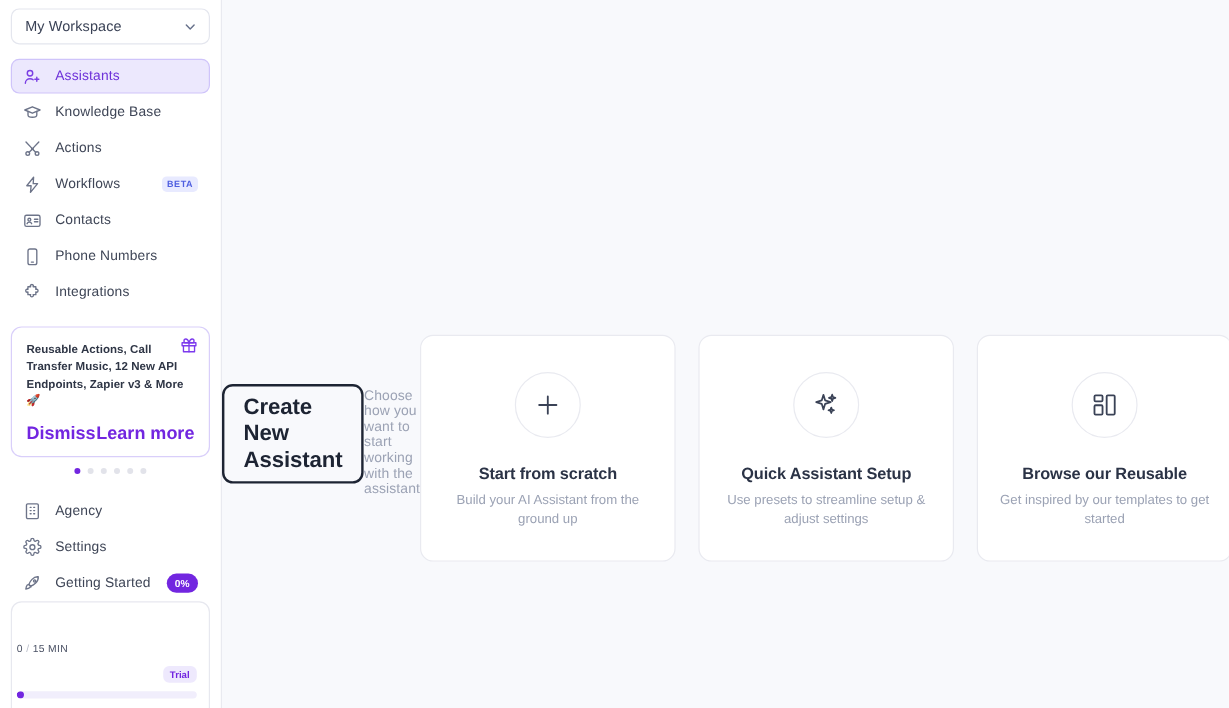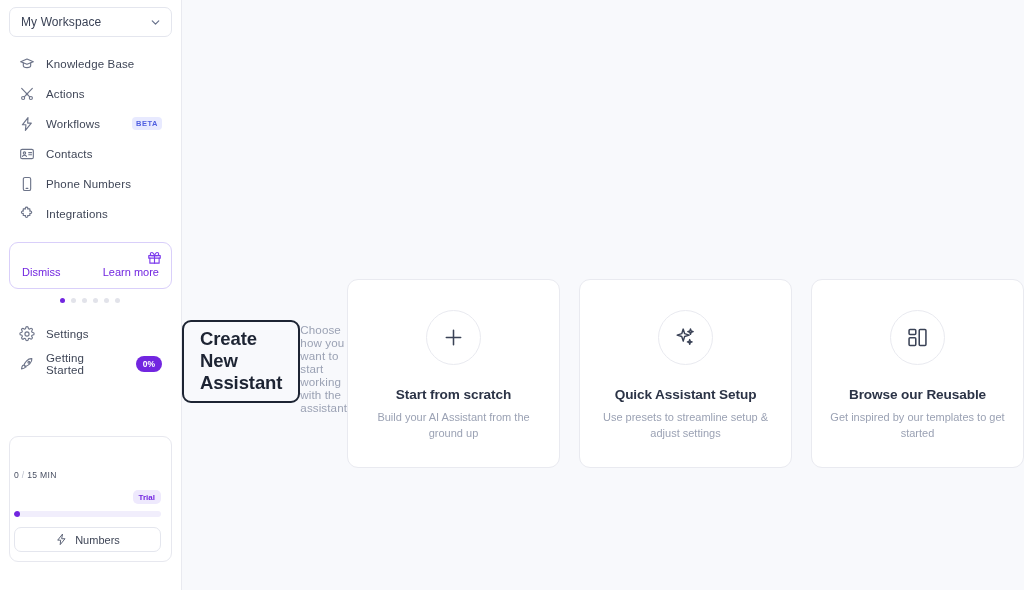--- a/index.html
+++ b/index.html
@@ -77,21 +77,21 @@
   .promo .gift { position: absolute; right: 9px; top: 7px; color: #7c3aed; width: 15px; height: 15px;}
   .promo-text {
     font-size: 9.6px; font-weight: 700; color: #2f3646;
     line-height: 14.3px; width: 140px; letter-spacing: .05px;
   }
   .promo-actions {
     display: flex; justify-content: space-between; align-items: center;
     margin-top: 11px;
   }
   .promo-actions a {
-    font-size: 11px; font-weight: 400; color: #7226e0; text-decoration: none; cursor: pointer;
+    font-size: 15px; font-weight: 700; color: #7226e0; text-decoration: none; cursor: pointer;
   }
   .dots { display: flex; justify-content: center; gap: 6px; margin-top: 9px; }
   .dot { width: 5px; height: 5px; border-radius: 50%; background: #e2e3ea; cursor: pointer; }
   .dot.on { background: #7226e0; }
 
   .nav2 { padding: 16px 9px 0 9px; }
 
   .spacer { flex: 1; }
 
   .usage-wrap { padding: 0 9px 0 9px; }
@@ -179,20 +179,30 @@
       <div class="workspace">
         <span class="ws-label">My Workspace</span>
         <svg class="chev" viewBox="0 0 24 24" fill="none" stroke="currentColor" stroke-width="2.2" stroke-linecap="round" stroke-linejoin="round">
             <polyline points="6 9 12 15 18 9"></polyline>
           </svg>
       </div>
     </div>
 
     <nav class="nav">
 
+      <div class="nav-item active">
+        <span class="ico">
+          <svg viewBox="0 0 24 24" width="16" height="16" fill="none" stroke="currentColor" stroke-width="1.8" stroke-linecap="round" stroke-linejoin="round">
+              <circle cx="9" cy="7.5" r="3.4"></circle>
+              <path d="M3.2 20c0-3.4 2.7-5.6 5.8-5.6 1.5 0 2.9.5 3.9 1.3"></path>
+              <path d="M17.5 12.5v5M15 15h5"></path>
+            </svg>
+        </span>
+        <span class="lbl">Assistants</span>
+      </div>
 
       <div class="nav-item">
         <span class="ico">
           <svg viewBox="0 0 24 24" width="16" height="16" fill="none" stroke="currentColor" stroke-width="1.7" stroke-linecap="round" stroke-linejoin="round">
               <path d="M2.5 8.5 12 4.5l9.5 4-9.5 4z"></path>
               <path d="M6.5 10.4v4.3c0 1.6 2.5 2.8 5.5 2.8s5.5-1.2 5.5-2.8v-4.3"></path>
             </svg>
         </span>
         <span class="lbl">Knowledge Base</span>
       </div>
@@ -255,36 +265,46 @@
 
     <div class="promo-wrap">
       <div class="promo">
         <svg class="gift" viewBox="0 0 24 24" fill="none" stroke="currentColor" stroke-width="1.8" stroke-linecap="round" stroke-linejoin="round">
             <rect x="2.8" y="9" width="18.4" height="4"></rect>
             <path d="M4.6 13v8h14.8v-8"></path>
             <path d="M12 9v12"></path>
             <path d="M12 9S10.4 4 7.8 4a2.3 2.3 0 0 0 0 5z"></path>
             <path d="M12 9s1.6-5 4.2-5a2.3 2.3 0 0 1 0 5z"></path>
           </svg>
+        <div class="promo-text">Reusable Actions, Call Transfer Music, 12 New API Endpoints, Zapier v3 &amp; More 🚀</div>
         <div class="promo-actions">
           <a>Dismiss</a>
           <a>Learn more</a>
         </div>
       </div>
       <div class="dots">
         <span class="dot on"></span>
         <span class="dot"></span>
         <span class="dot"></span>
         <span class="dot"></span>
         <span class="dot"></span>
         <span class="dot"></span>
       </div>
     </div>
 
     <nav class="nav nav2">
+      <div class="nav-item">
+        <span class="ico">
+          <svg viewBox="0 0 24 24" width="16" height="16" fill="none" stroke="currentColor" stroke-width="1.7" stroke-linecap="round" stroke-linejoin="round">
+              <rect x="4.6" y="2.8" width="14.8" height="18.4" rx="1.6"></rect>
+              <path d="M9.2 7.2h1.2M13.6 7.2h1.2M9.2 11.2h1.2M13.6 11.2h1.2M9.2 15.2h1.2M13.6 15.2h1.2"></path>
+            </svg>
+        </span>
+        <span class="lbl">Agency</span>
+      </div>
 
       <div class="nav-item">
         <span class="ico">
           <svg viewBox="0 0 24 24" width="16" height="16" fill="none" stroke="currentColor" stroke-width="1.7" stroke-linecap="round" stroke-linejoin="round">
               <circle cx="12" cy="12" r="3.1"></circle>
               <path d="M19.1 14.4a1.6 1.6 0 0 0 .3 1.8l.1.1a1.9 1.9 0 1 1-2.7 2.7l-.1-.1a1.6 1.6 0 0 0-1.8-.3 1.6 1.6 0 0 0-1 1.5v.2a1.9 1.9 0 1 1-3.8 0v-.1a1.6 1.6 0 0 0-1-1.5 1.6 1.6 0 0 0-1.8.3l-.1.1a1.9 1.9 0 1 1-2.7-2.7l.1-.1a1.6 1.6 0 0 0 .3-1.8 1.6 1.6 0 0 0-1.5-1h-.2a1.9 1.9 0 1 1 0-3.8h.1a1.6 1.6 0 0 0 1.5-1 1.6 1.6 0 0 0-.3-1.8l-.1-.1a1.9 1.9 0 1 1 2.7-2.7l.1.1a1.6 1.6 0 0 0 1.8.3h.1a1.6 1.6 0 0 0 1-1.5v-.2a1.9 1.9 0 1 1 3.8 0v.1a1.6 1.6 0 0 0 1 1.5 1.6 1.6 0 0 0 1.8-.3l.1-.1a1.9 1.9 0 1 1 2.7 2.7l-.1.1a1.6 1.6 0 0 0-.3 1.8v.1a1.6 1.6 0 0 0 1.5 1h.2a1.9 1.9 0 1 1 0 3.8h-.1a1.6 1.6 0 0 0-1.5 1z"></path>
             </svg>
         </span>
         <span class="lbl">Settings</span>
       </div>

